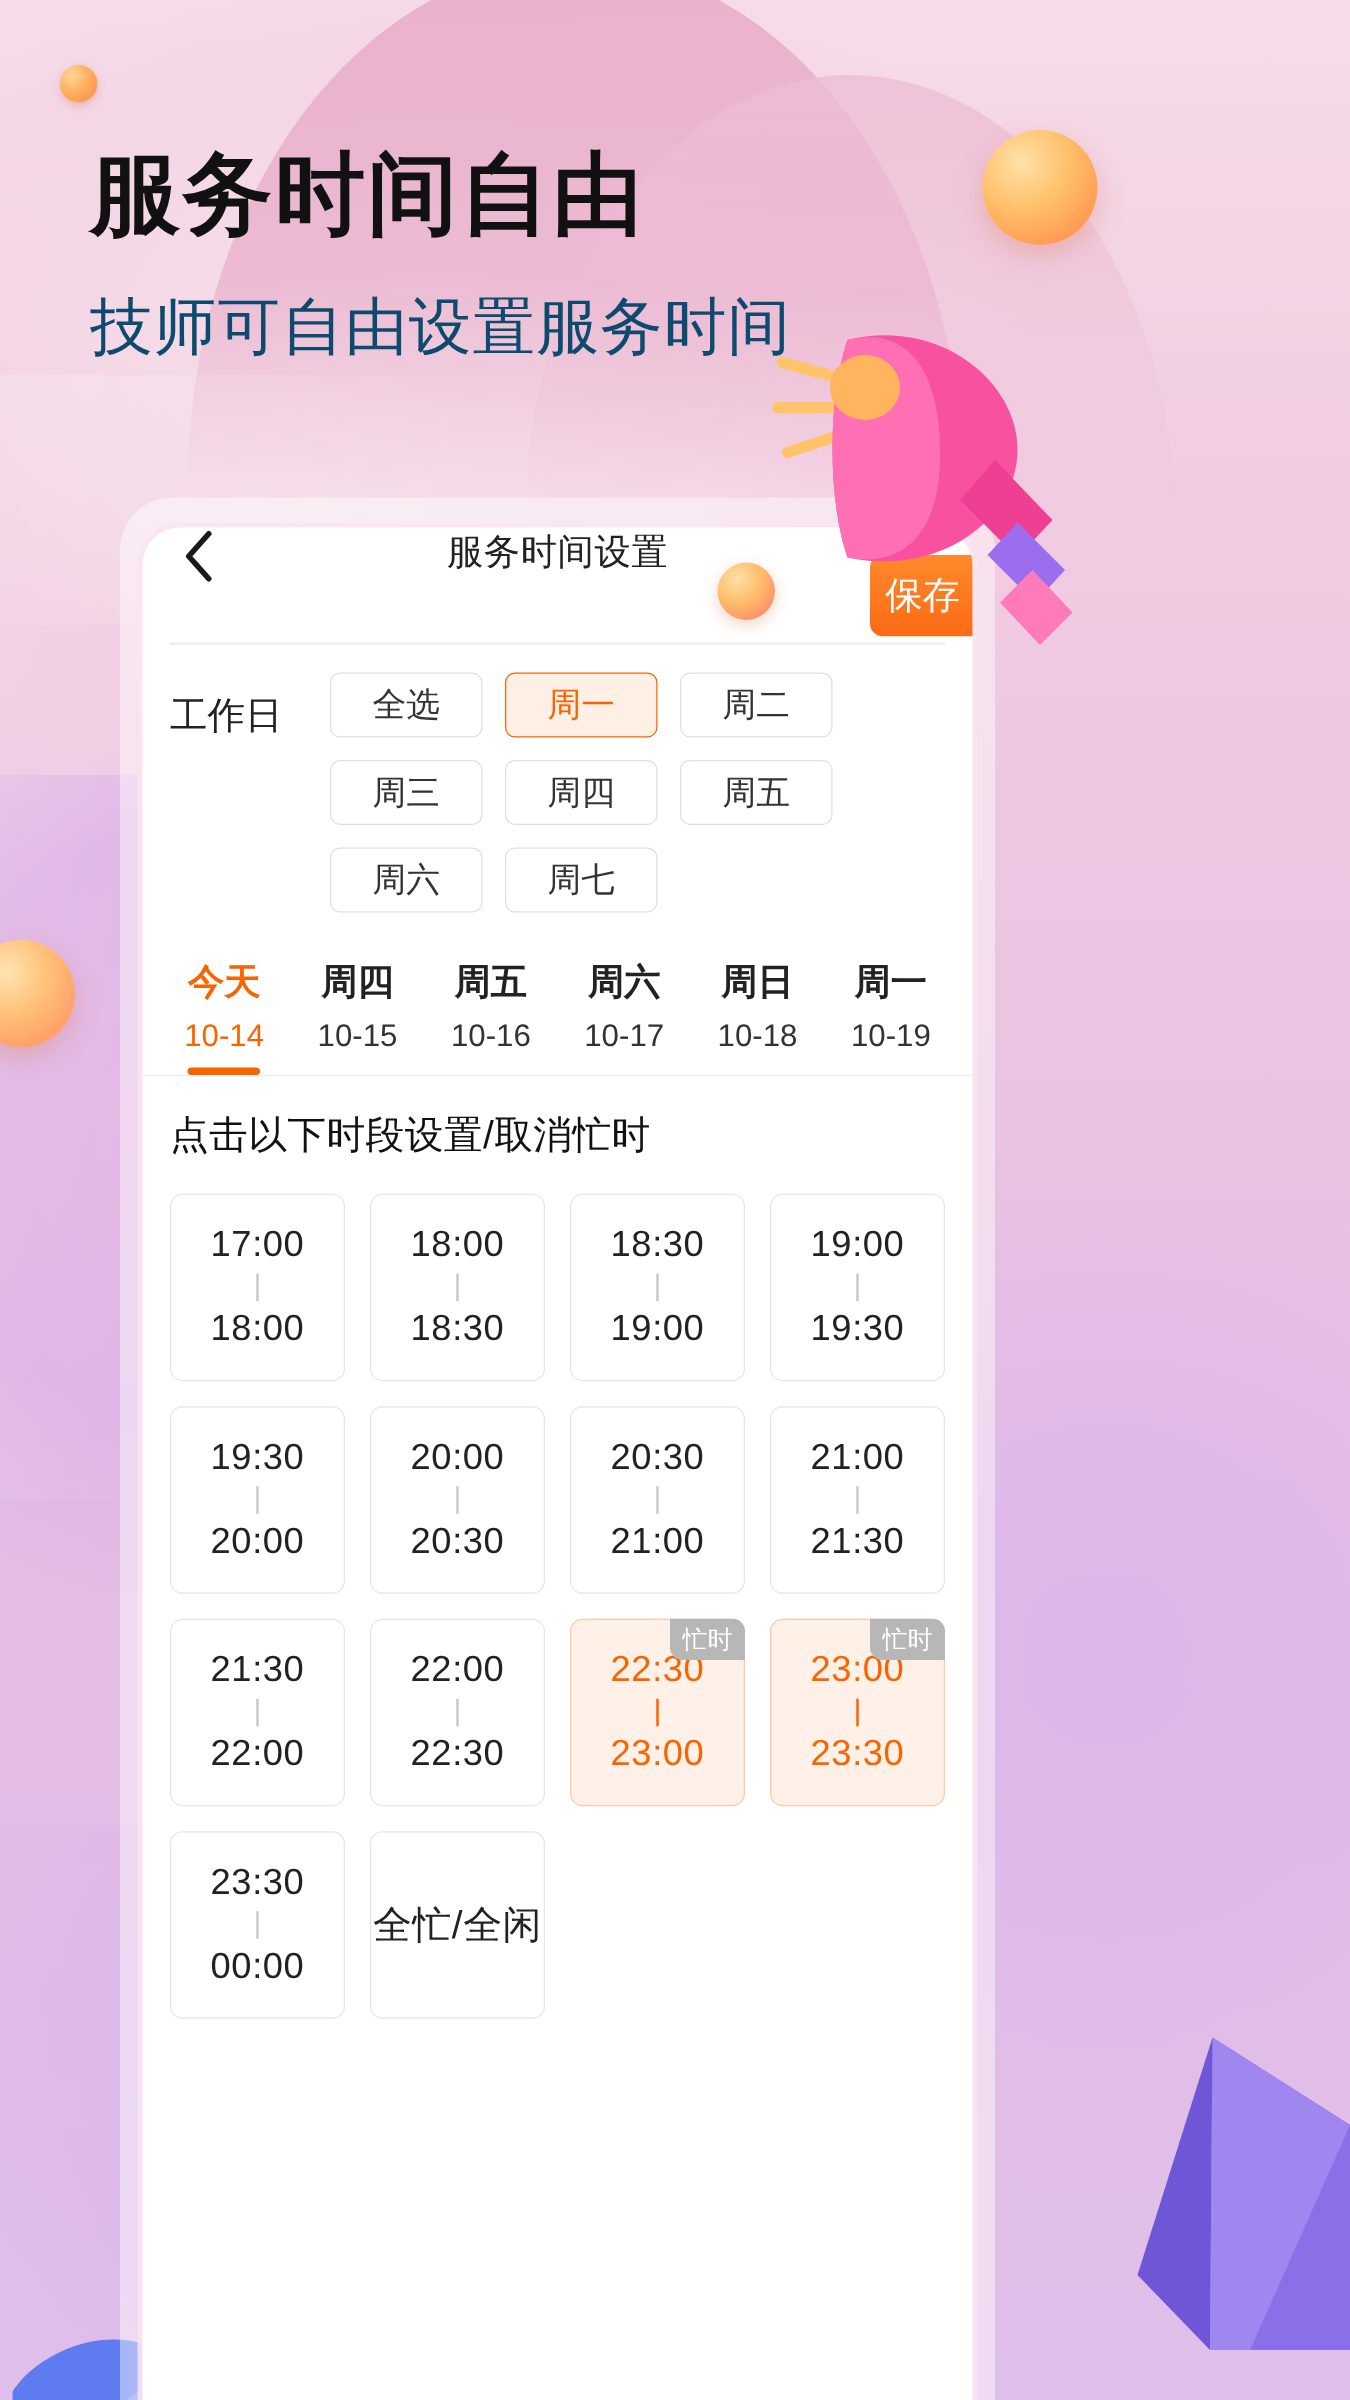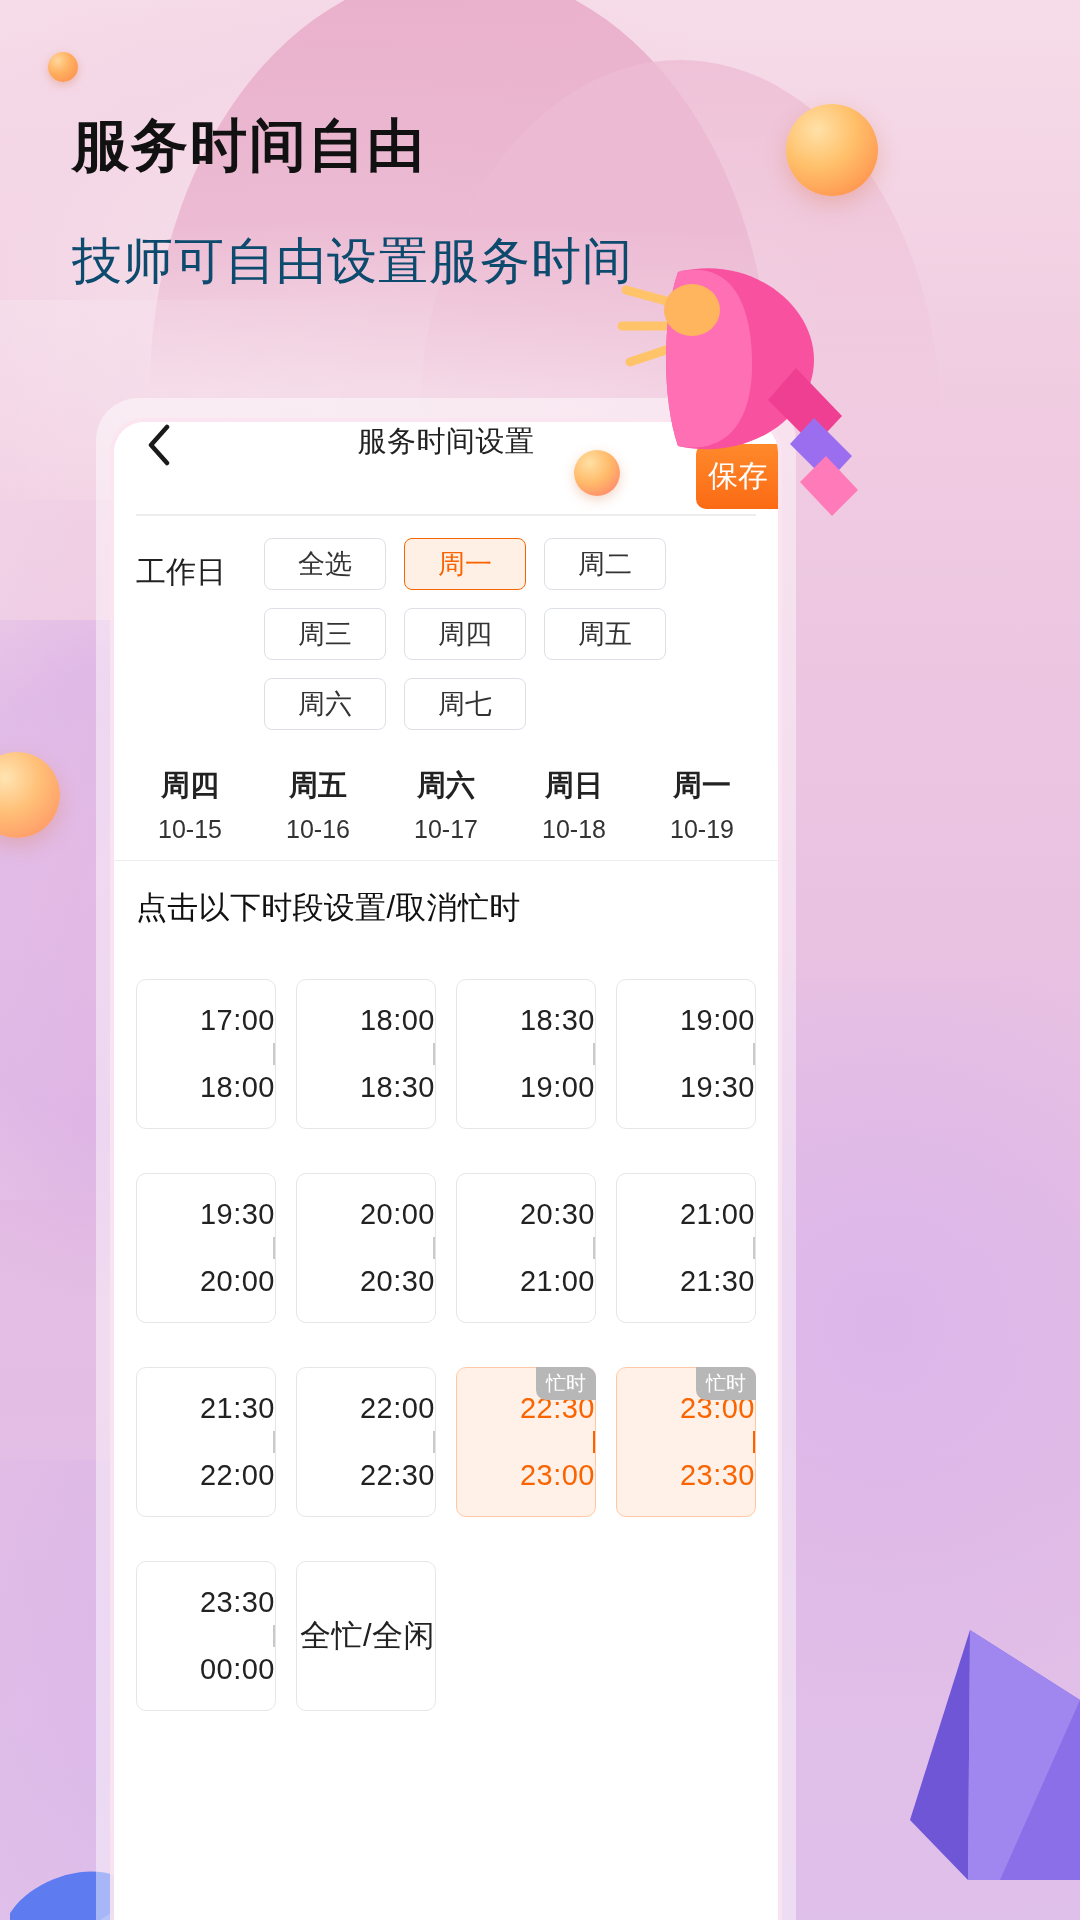--- a/index.html
+++ b/index.html
@@ -77,21 +77,21 @@
   
   .megaphone{ position:absolute; left:600px; top:240px; width:280px; height:300px; z-index:55; }
 
   
   .crystal{ position:absolute; right:0px; bottom:40px; width:230px; height:250px; z-index:3;}
   .blueblob{ position:absolute; left:10px; bottom:-40px; width:180px; height:150px; z-index:3;}
 
   
   .headline{
     position:absolute; left:72px; top:108px; z-index:20;
-    font-size:57px; font-weight:bold; color:#111; letter-spacing:2px;
+    font-size:72px; font-weight:bold; color:#111; letter-spacing:2px;
     font-family:"DejaVu Sans","Liberation Sans",sans-serif;
   }
   .subhead{
     position:absolute; left:72px; top:228px; z-index:20;
     font-size:50px; color:#0c4a6e; letter-spacing:1px;
     font-family:Liberation Serif, serif;
   }
 
   
   .phone-outer{
@@ -176,22 +176,22 @@
   .sec-title{ font-size:31px; color:#111; padding:26px 22px 0 22px; letter-spacing:.3px;}
   .sec-sub{ font-size:25px; color:#b9b9b9; padding:14px 22px 0 18px; letter-spacing:.2px;}
 
   
   .grid{
     display:grid; grid-template-columns:repeat(4,1fr); gap:20px;
     padding:26px 22px 30px 22px;
   }
   .slot{
     height:150px; border:1px solid #e4e6ea; border-radius:10px; background:#fff;
-    display:flex; flex-direction:column; align-items:flex-end; justify-content:center;
-    position:relative; gap:4px;margin-top:24px;
+    display:flex; flex-direction:column; align-items:center; justify-content:center;
+    position:relative; gap:4px;
   }
   .slot .t{ font-size:29px; color:#222; letter-spacing:.5px; }
   .slot .bar{ width:2px; height:22px; background:#c9c9c9; margin:2px 0; }
   .slot.busy{ border-color:#ffc7a3; background:#fff1e8; }
   .slot.busy .t{ color:#fa6400; }
   .slot.busy .bar{ background:#fa6400; }
   .badge{
     position:absolute; top:-1px; right:-1px;
     background:#b7b7b7; color:#fff; font-size:20px;
     padding:3px 10px; border-radius:0 10px 0 10px;
@@ -271,20 +271,24 @@
         <div class="chip">周二</div>
         <div class="chip">周三</div>
         <div class="chip">周四</div>
         <div class="chip">周五</div>
         <div class="chip">周六</div>
         <div class="chip">周七</div>
       </div>
   </div>
 
   <div class="date-tabs" id="date-tabs">
+      <div class="dtab active">
+        <div class="dname">今天</div>
+        <div class="ddate">10-14</div>
+      </div>
       <div class="dtab">
         <div class="dname">周四</div>
         <div class="ddate">10-15</div>
       </div>
       <div class="dtab">
         <div class="dname">周五</div>
         <div class="ddate">10-16</div>
       </div>
       <div class="dtab">
         <div class="dname">周六</div>

